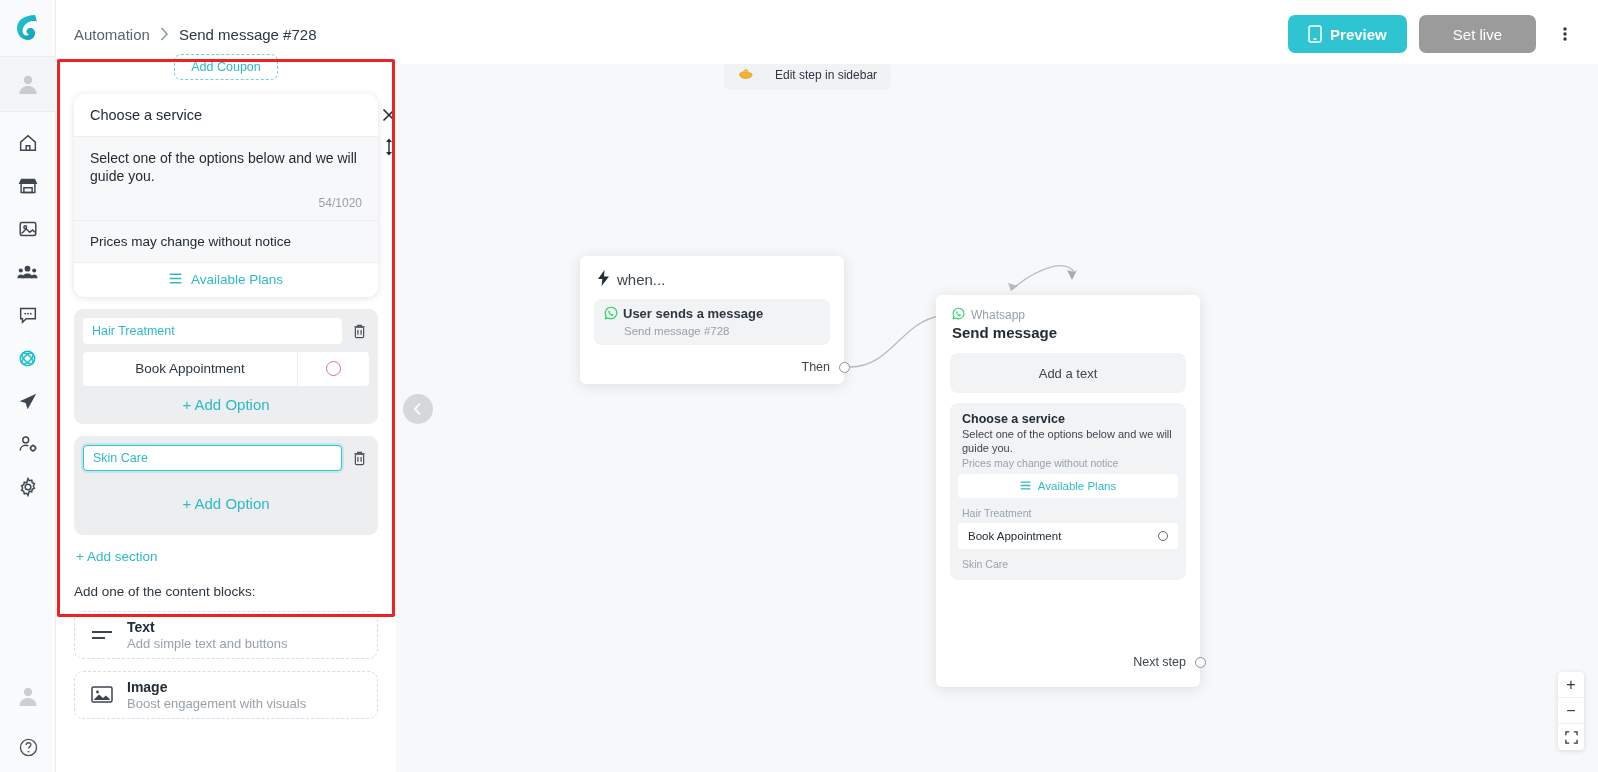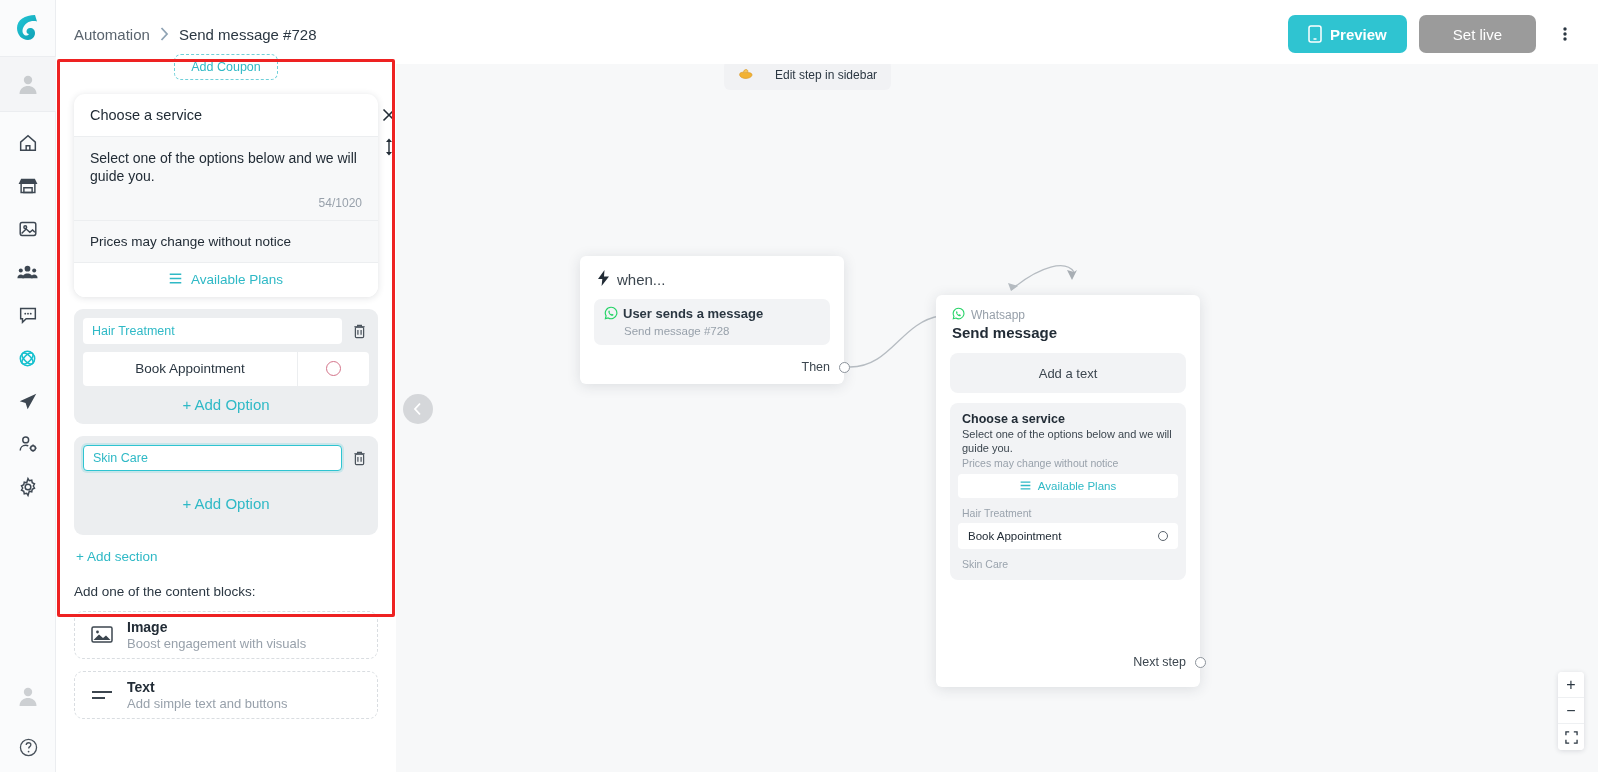--- a/index.html
+++ b/index.html
@@ -521,40 +521,40 @@
         </div>
         <div class="add-option" style="margin-top:24px; margin-bottom:14px;">+ Add Option</div>
       </div>
 
       <div class="add-section">+ Add section</div>
 
       <div class="blocks-label">Add one of the content blocks:</div>
 
       <div class="block-card">
         <span class="block-ic">
+          <svg width="22" height="16" viewBox="0 0 22 16" stroke="currentColor" stroke-width="1.8" fill="none">
+              <path d="M1 5 H21 M1 11 H14"></path>
+            </svg>
+        </span>
+        <span>
+          <div class="block-t">Text</div>
+          <div class="block-s">Add simple text and buttons</div>
+        </span>
+      </div>
+
+      <div class="block-card">
+        <span class="block-ic">
           <svg width="22" height="19" viewBox="0 0 22 19" stroke="currentColor" stroke-width="1.5" fill="none">
             <rect x="1" y="2" width="20" height="15" rx="1.5"></rect>
               <circle cx="6.5" cy="7" r="1.4" fill="currentColor" stroke="none"></circle>
             <path d="M2.5 15 L8 9.5 L12 13 L15 10.5 L19.5 15 Z" fill="currentColor" stroke="none"></path>
           </svg>
         </span>
         <span>
           <div class="block-t">Image</div>
           <div class="block-s">Boost engagement with visuals</div>
         </span>
       </div>
-
-      <div class="block-card">
-        <span class="block-ic">
-          <svg width="22" height="16" viewBox="0 0 22 16" stroke="currentColor" stroke-width="1.8" fill="none">
-              <path d="M1 5 H21 M1 11 H14"></path>
-            </svg>
-        </span>
-        <span>
-          <div class="block-t">Text</div>
-          <div class="block-s">Add simple text and buttons</div>
-        </span>
-      </div>
     </div>
   </div>
 
   <div class="red-frame"></div>
 </div>
 
 </body></html>

